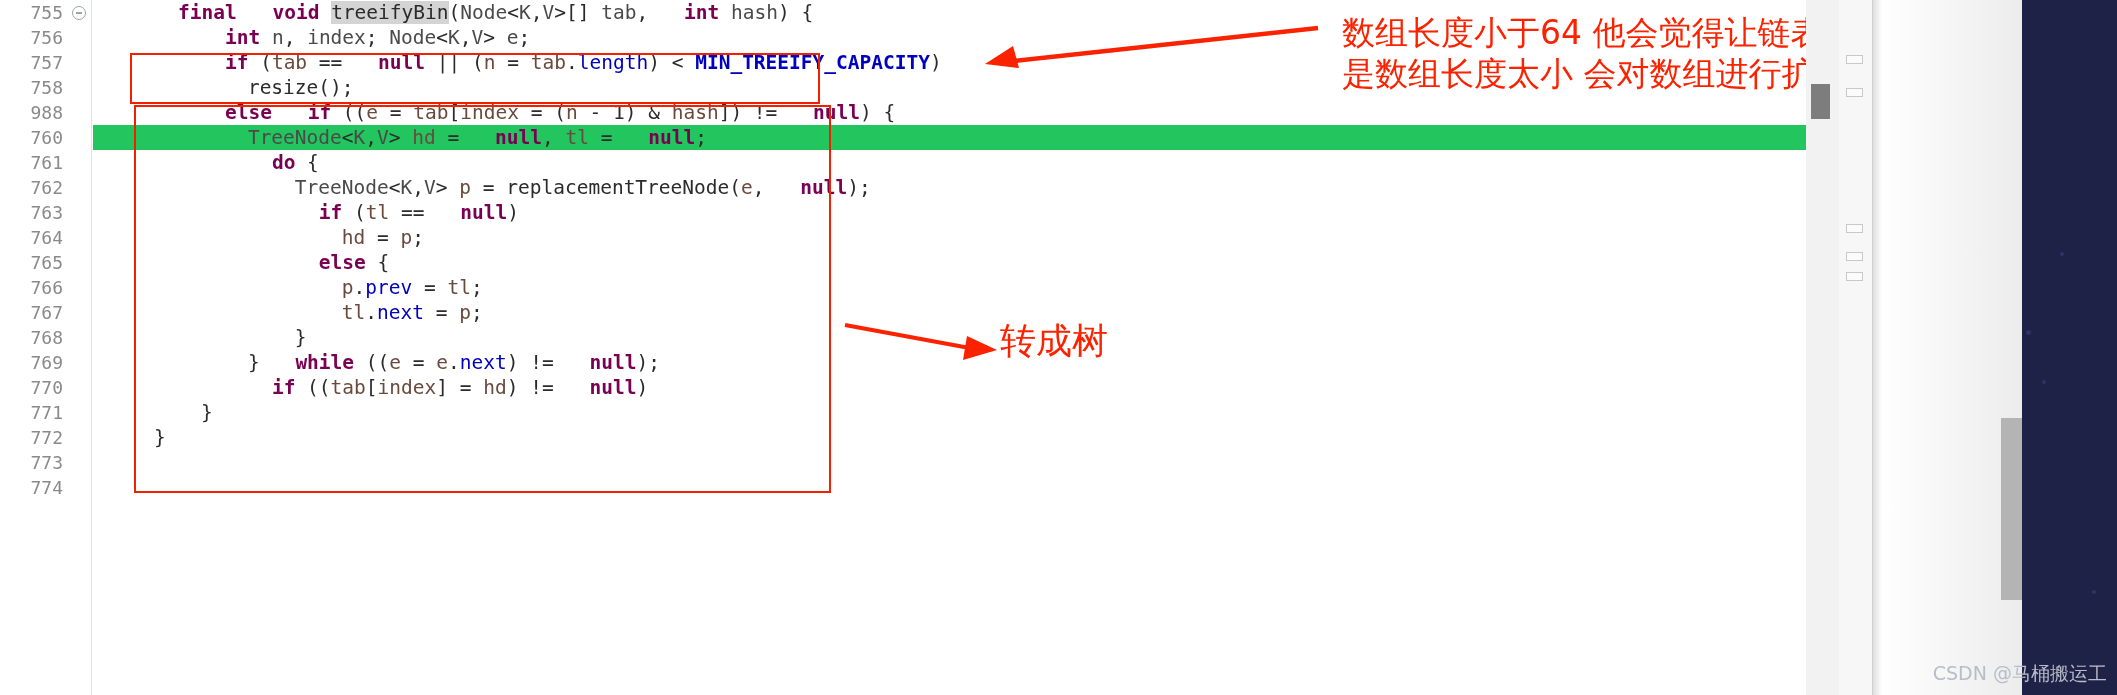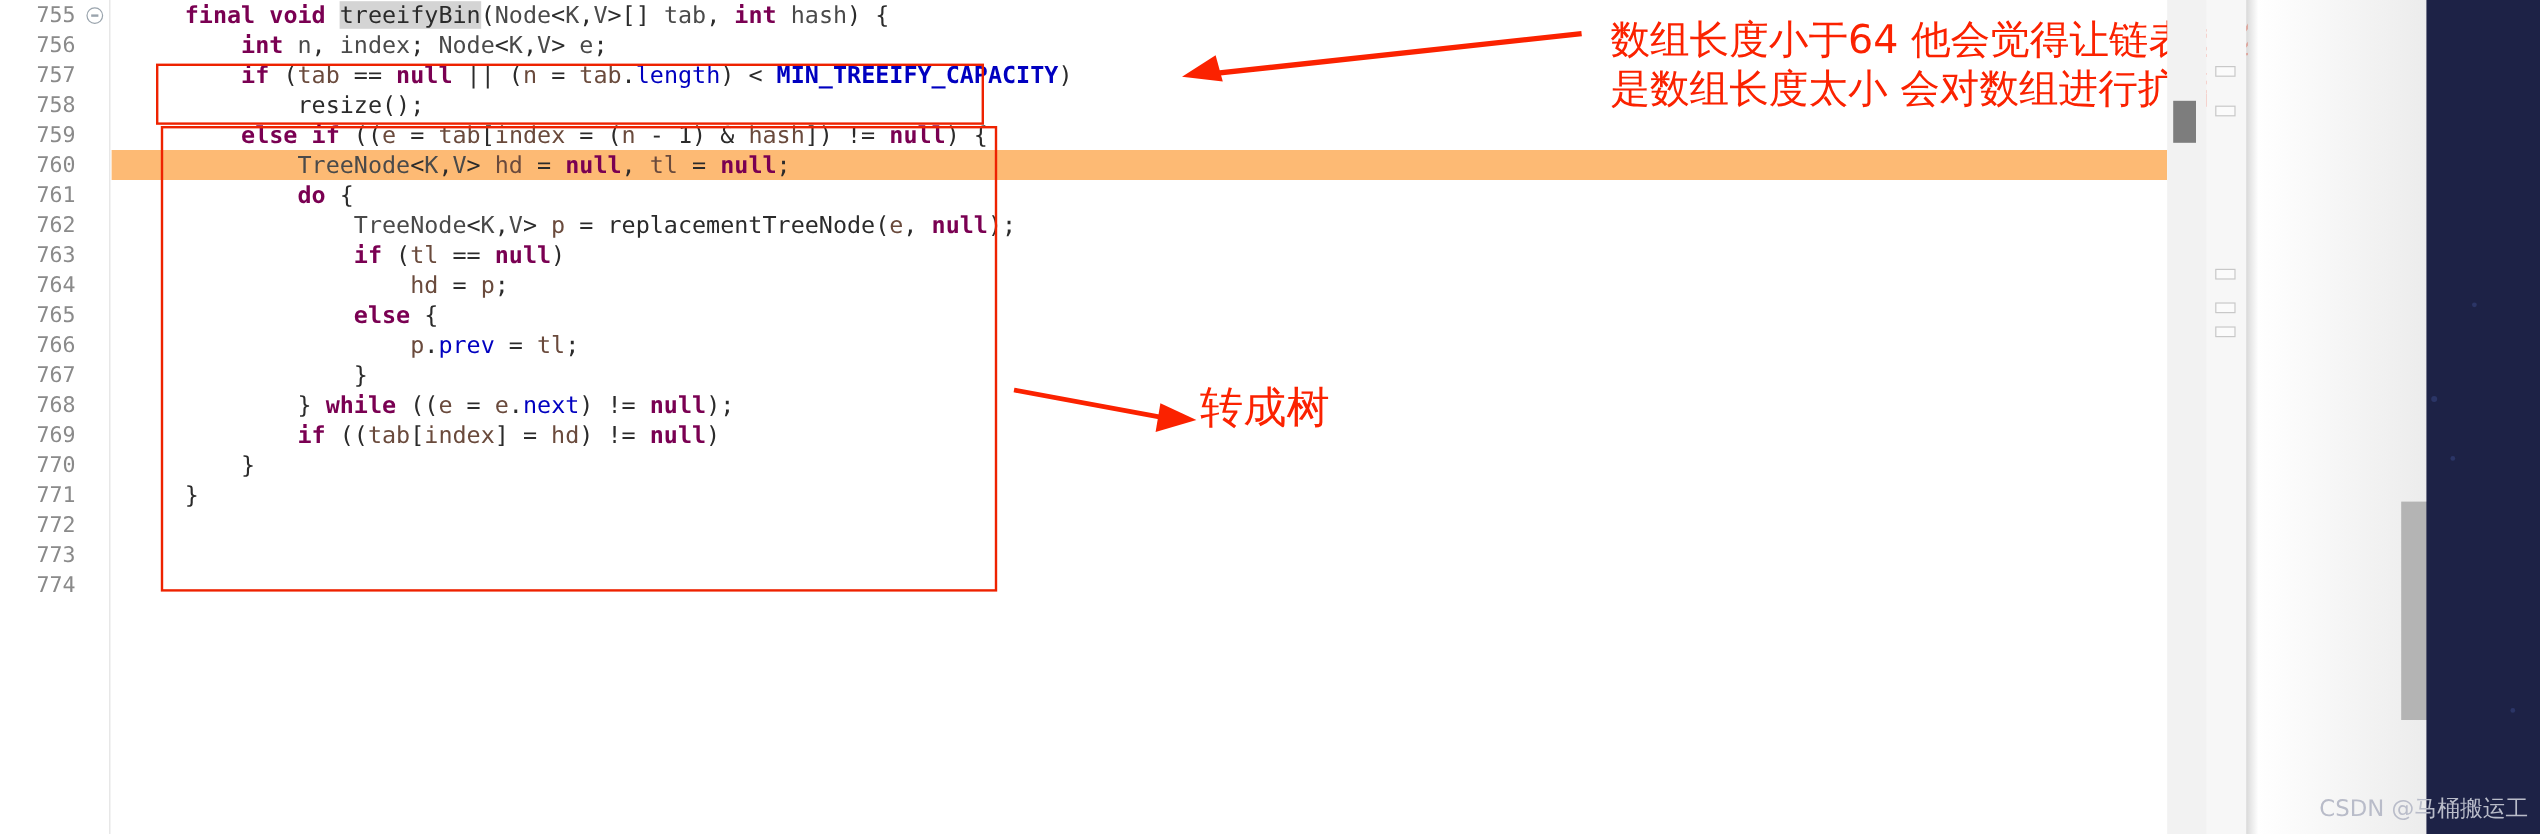--- a/index.html
+++ b/index.html
@@ -76,24 +76,24 @@
   .code-line {
     position: relative;
     height: 25px;
     line-height: 25px;
     white-space: pre;
     font-size: 19.5px;
     font-family: "DejaVu Sans Mono", "Liberation Mono", monospace;
     color: #2b2b2b;
     padding-left: 14px;
   }
-  .code-line.highlight { background: #fdba74; }
-
-  
-  .kw   { color: #7a0052; font-weight: bold; }
+  .code-line.highlight { background: #22c55e; }
+
+  
+  .kw   { color: #7a0052; font-weight: bold; margin-left: 24px; }
   .plain{ color: #2b2b2b; }
   .id   { color: #4a4a4a; }
   .fld  { color: #0000c0; }
   .const{ color: #0000c0; font-weight: bold; }
   .meth { color: #2b2b2b; }
   .sel  { background: #d4d4d4; color: #2b2b2b; }
   .brown{ color: #6a4a3c; }
 
   
   .redbox {
@@ -193,21 +193,21 @@
   <div class="editor">
 
     <div class="gutter">
       <div class="gutter-line">
         <span>755</span>
         <span class="fold-marker"></span>
       </div>
       <div class="gutter-line"><span>756</span></div>
       <div class="gutter-line"><span>757</span></div>
       <div class="gutter-line"><span>758</span></div>
-      <div class="gutter-line"><span>759</span></div>
+      <div class="gutter-line"><span>988</span></div>
       <div class="gutter-line"><span>760</span></div>
       <div class="gutter-line"><span>761</span></div>
       <div class="gutter-line"><span>762</span></div>
       <div class="gutter-line"><span>763</span></div>
       <div class="gutter-line"><span>764</span></div>
       <div class="gutter-line"><span>765</span></div>
       <div class="gutter-line"><span>766</span></div>
       <div class="gutter-line"><span>767</span></div>
       <div class="gutter-line"><span>768</span></div>
       <div class="gutter-line"><span>769</span></div>
@@ -237,20 +237,21 @@
       <div class="code-line"><span class="plain">                </span><span class="id">TreeNode</span><span class="plain">&lt;</span><span class="id">K</span><span class="plain">,</span><span class="id">V</span><span class="plain">&gt; </span><span class="brown">p</span><span class="plain"> = </span><span class="meth">replacementTreeNode</span><span class="plain">(</span><span class="brown">e</span><span class="plain">, </span><span class="kw">null</span><span class="plain">);</span></div>
 
       <div class="code-line"><span class="plain">                </span><span class="kw">if</span><span class="plain"> (</span><span class="brown">tl</span><span class="plain"> == </span><span class="kw">null</span><span class="plain">)</span></div>
 
       <div class="code-line"><span class="plain">                    </span><span class="brown">hd</span><span class="plain"> = </span><span class="brown">p</span><span class="plain">;</span></div>
 
       <div class="code-line"><span class="plain">                </span><span class="kw">else</span><span class="plain"> {</span></div>
 
       <div class="code-line"><span class="plain">                    </span><span class="brown">p</span><span class="plain">.</span><span class="fld">prev</span><span class="plain"> = </span><span class="brown">tl</span><span class="plain">;</span></div>
 
+      <div class="code-line"><span class="plain">                    </span><span class="brown">tl</span><span class="plain">.</span><span class="fld">next</span><span class="plain"> = </span><span class="brown">p</span><span class="plain">;</span></div>
 
       <div class="code-line"><span class="plain">                }</span></div>
 
 
       <div class="code-line"><span class="plain">            } </span><span class="kw">while</span><span class="plain"> ((</span><span class="brown">e</span><span class="plain"> = </span><span class="brown">e</span><span class="plain">.</span><span class="fld">next</span><span class="plain">) != </span><span class="kw">null</span><span class="plain">);</span></div>
 
       <div class="code-line"><span class="plain">            </span><span class="kw">if</span><span class="plain"> ((</span><span class="brown">tab</span><span class="plain">[</span><span class="brown">index</span><span class="plain">] = </span><span class="brown">hd</span><span class="plain">) != </span><span class="kw">null</span><span class="plain">)</span></div>
 
 
       <div class="code-line"><span class="plain">        }</span></div>

